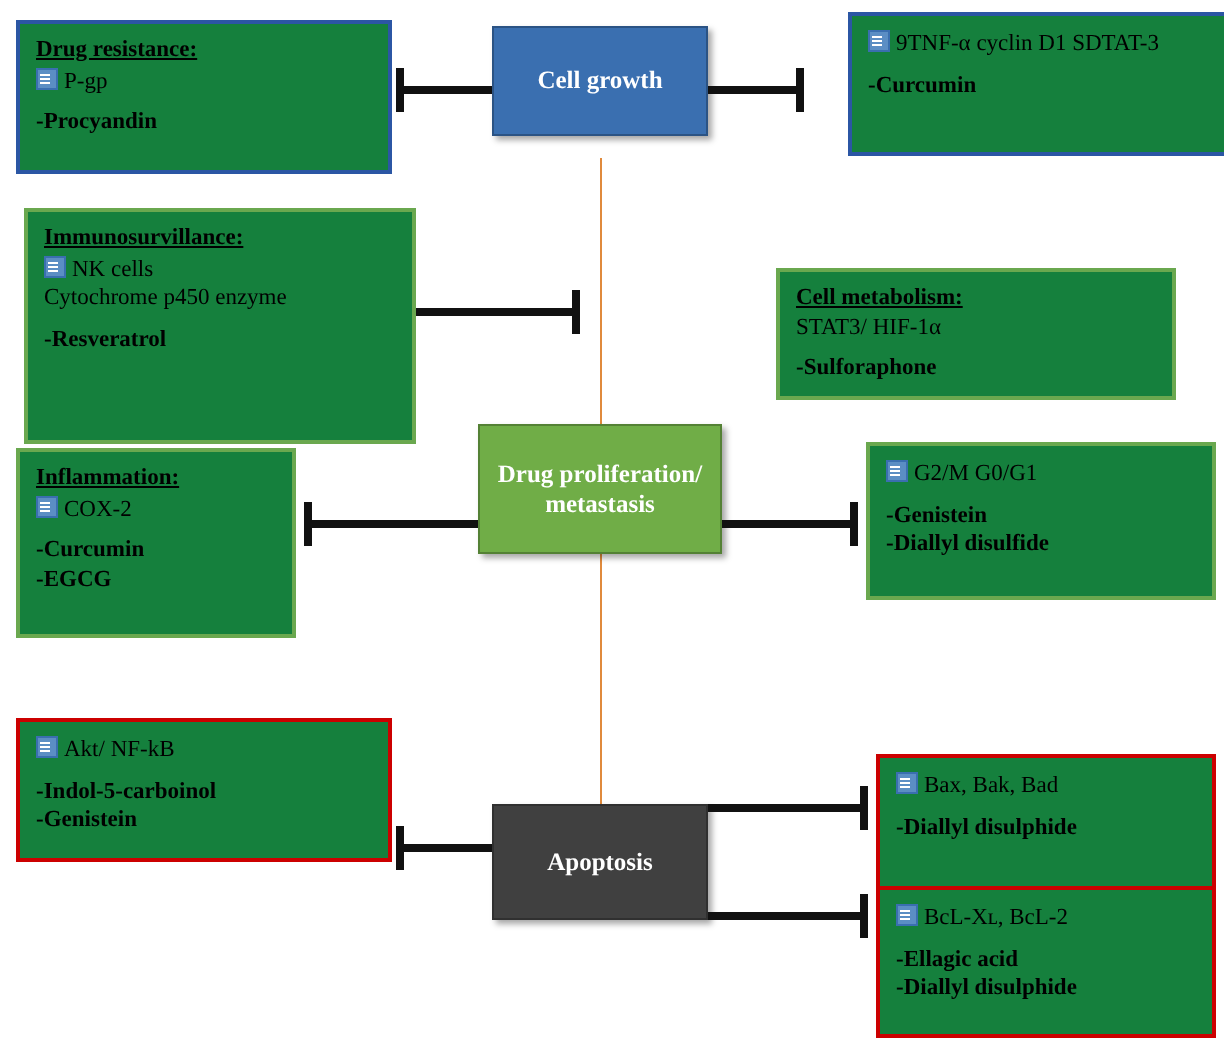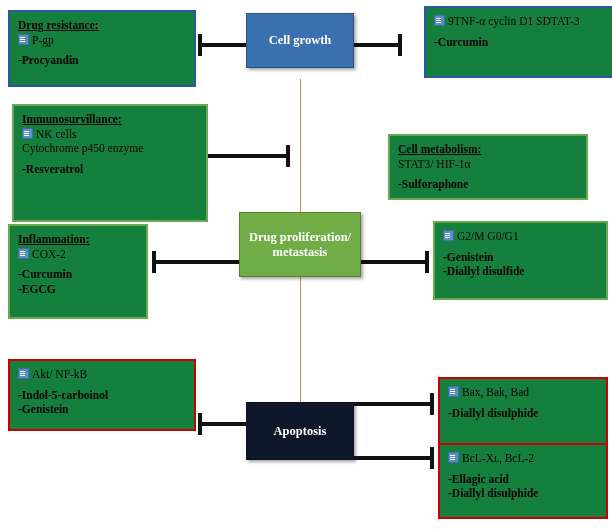--- a/index.html
+++ b/index.html
@@ -37,21 +37,21 @@
     text-align: center;
     color: #ffffff;
     font-weight: bold;
     font-size: 12.5px;
     line-height: 1.2;
     border: 1px solid rgba(0,0,0,0.25);
     box-shadow: 2px 2px 3px rgba(0,0,0,0.35);
   }
   .node-growth { background: #3a6fb0; }
   .node-prolif { background: #70ad47; }
-  .node-apop   { background: #0f172a; }
+  .node-apop   { background: #404040; }
   .u { text-decoration: underline; }
   .b { font-weight: bold; }
   .row { white-space: nowrap; }
   .ic {
     display: inline-block;
     width: 9px;
     height: 9px;
     margin-right: 3px;
     background: #5b8ec4;
     border: 1px solid #3a6fb0;

